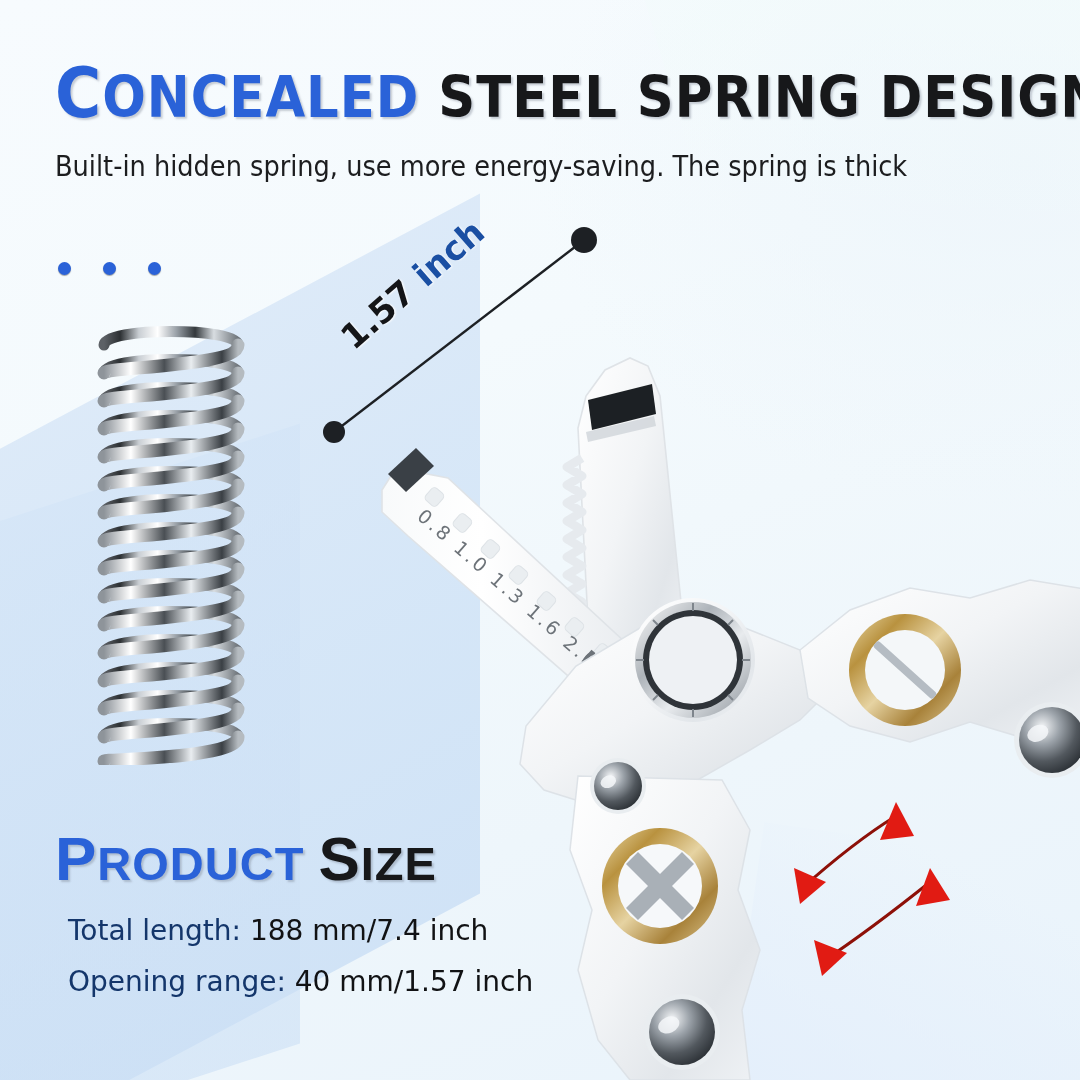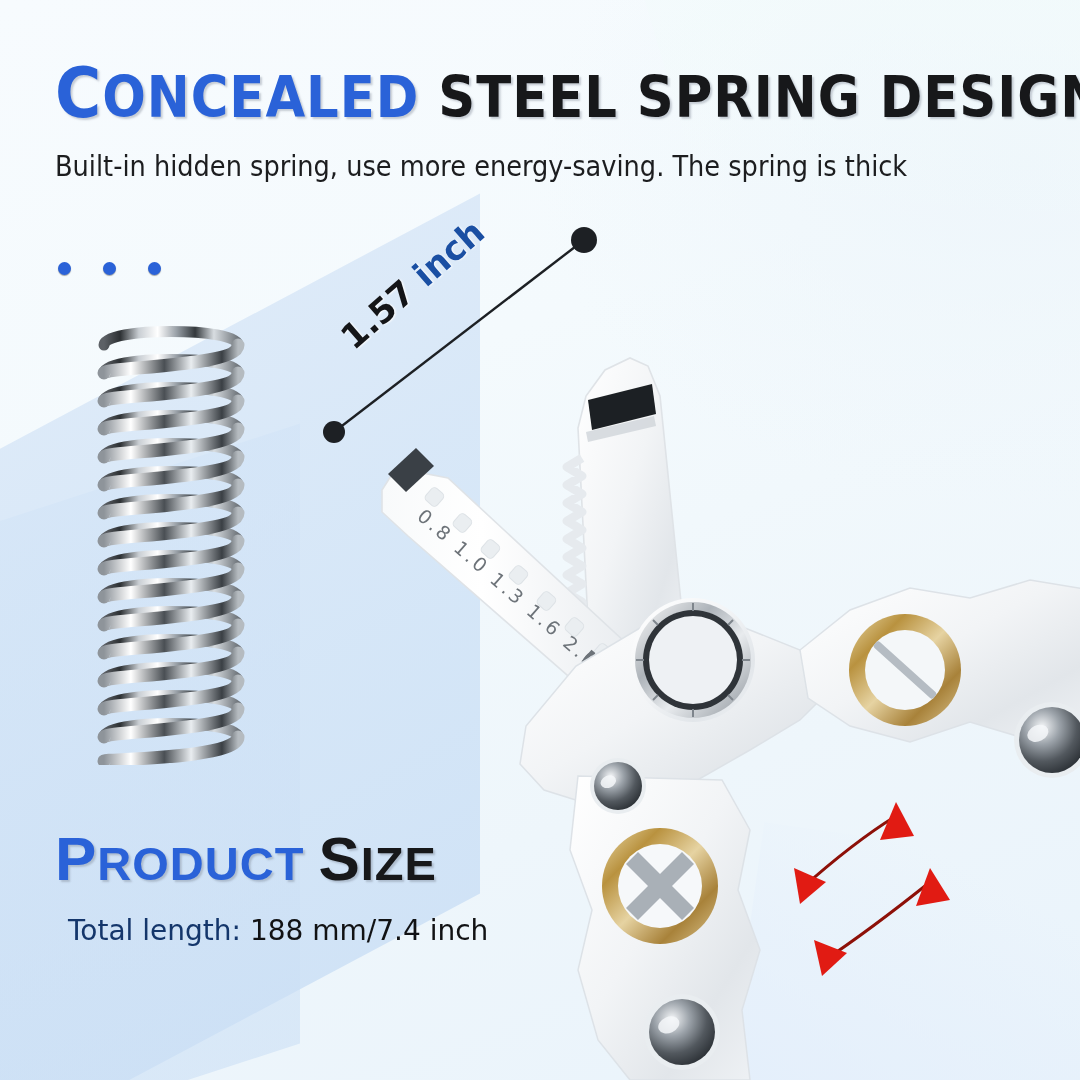--- a/index.html
+++ b/index.html
@@ -340,15 +340,18 @@
   </div>
 
   <div class="h2">
     <span class="blue cap">P</span><span class="blue">RODUCT </span><span class="dark cap">S</span><span class="dark">IZE</span>
   </div>
 
   <div class="specs">
     <div class="row">
       <span class="lab">Total length: </span><span class="val">188 mm/7.4 inch</span>
     </div>
+    <div class="row">
+      <span class="lab">Opening range: </span><span class="val">40 mm/1.57 inch</span>
+    </div>
   </div>
 
 </div>
 
 </body></html>

